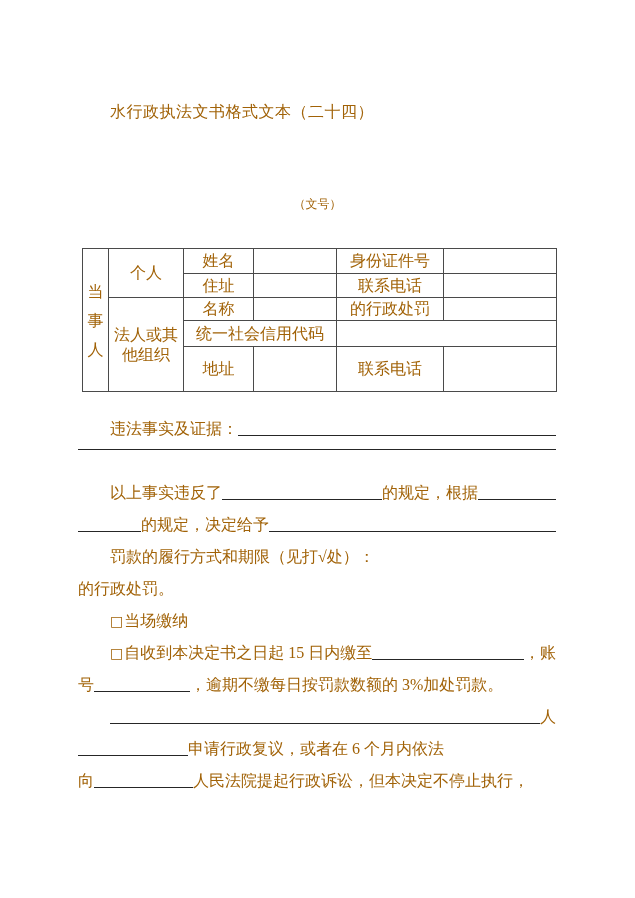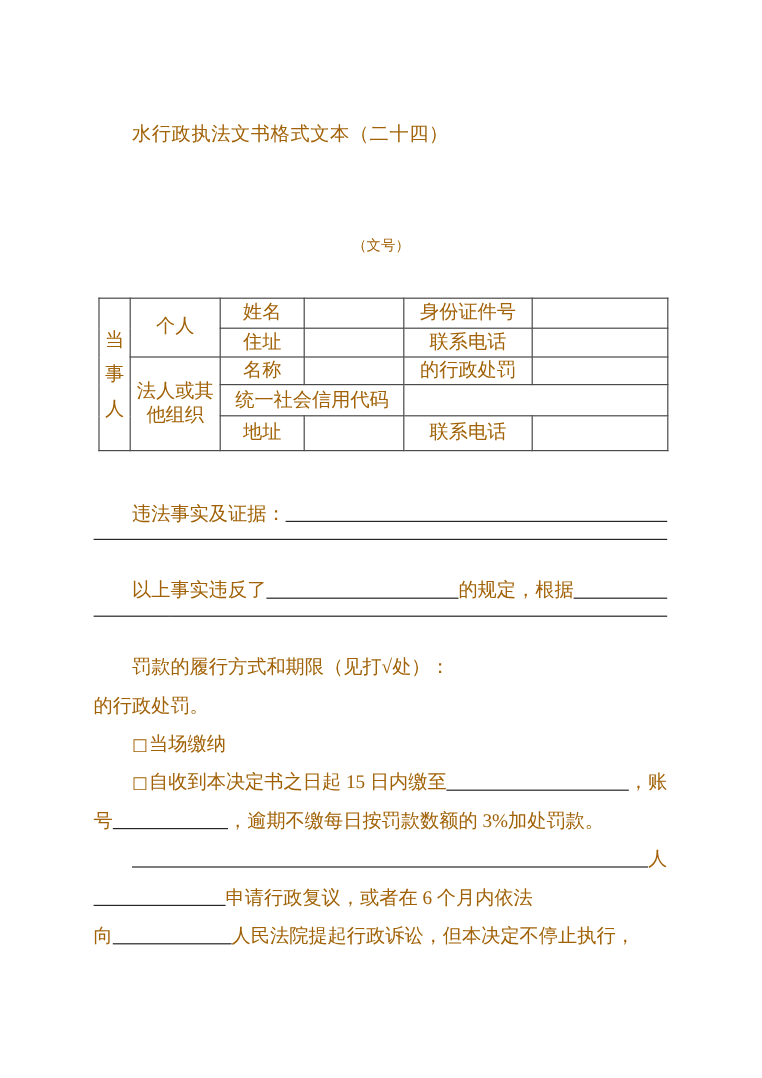--- a/index.html
+++ b/index.html
@@ -33,21 +33,21 @@
   table.party td{
     border:1px solid #4a4a4a;
     font-size:16px;
     text-align:center;vertical-align:middle;
     padding:0 1px;
     line-height:20px;
     overflow:hidden;
   }
   td.vparty div{line-height:29px;}
   td.orgcell{line-height:22px;margin-left:20px;}
-  .r1{height:25px}.r2{height:24px}.r3{height:23px}.r4{height:26px}.r5{height:29px}
+  .r1{height:25px}.r2{height:24px}.r3{height:23px}.r4{height:26px}.r5{height:45px}
   .body{
     position:absolute;left:78px;top:413px;width:478px;
     font-size:16px;
   }
   .line{
     display:flex;height:32px;align-items:baseline;
   }
   .ind{padding-left:32px;}
   .t{white-space:pre;line-height:32px;flex:0 0 auto;}
   .u{
@@ -131,20 +131,21 @@
 
     <div class="line ind">
       <span class="t">以上事实违反了</span>
       <span class="u" style="width:160px"></span>
       <span class="t">的规定，根据</span>
       <span class="u fill"></span>
     </div>
 
     <div class="line">
       <span class="u" style="width:63px"></span>
+      <span class="t">的规定，决定给予</span>
       <span class="u fill"></span>
     </div>
 
     <div class="line ind">
       <span class="t">罚款的履行方式和期限（见打√处）：</span>
     </div>
 
     <div class="line">
       <span class="t">的行政处罚。</span>
     </div>

